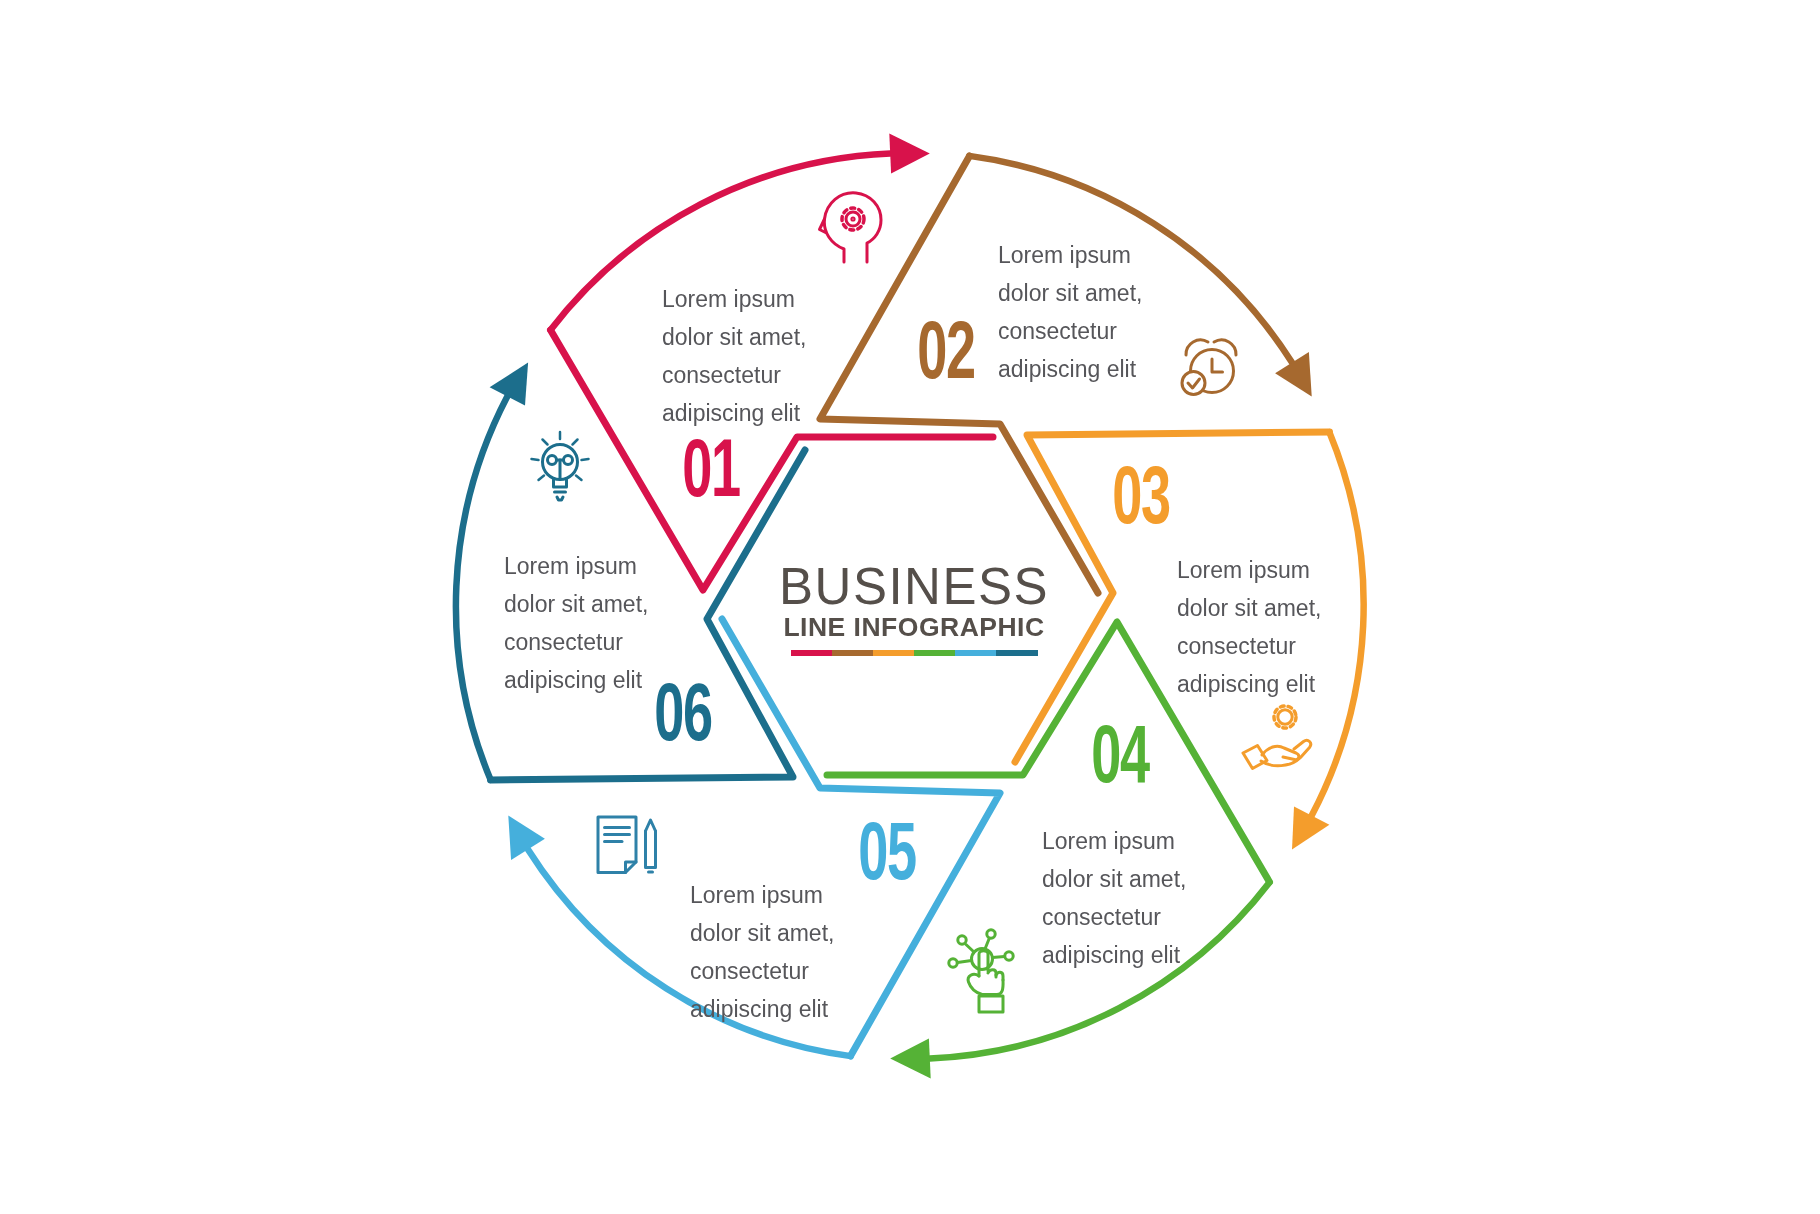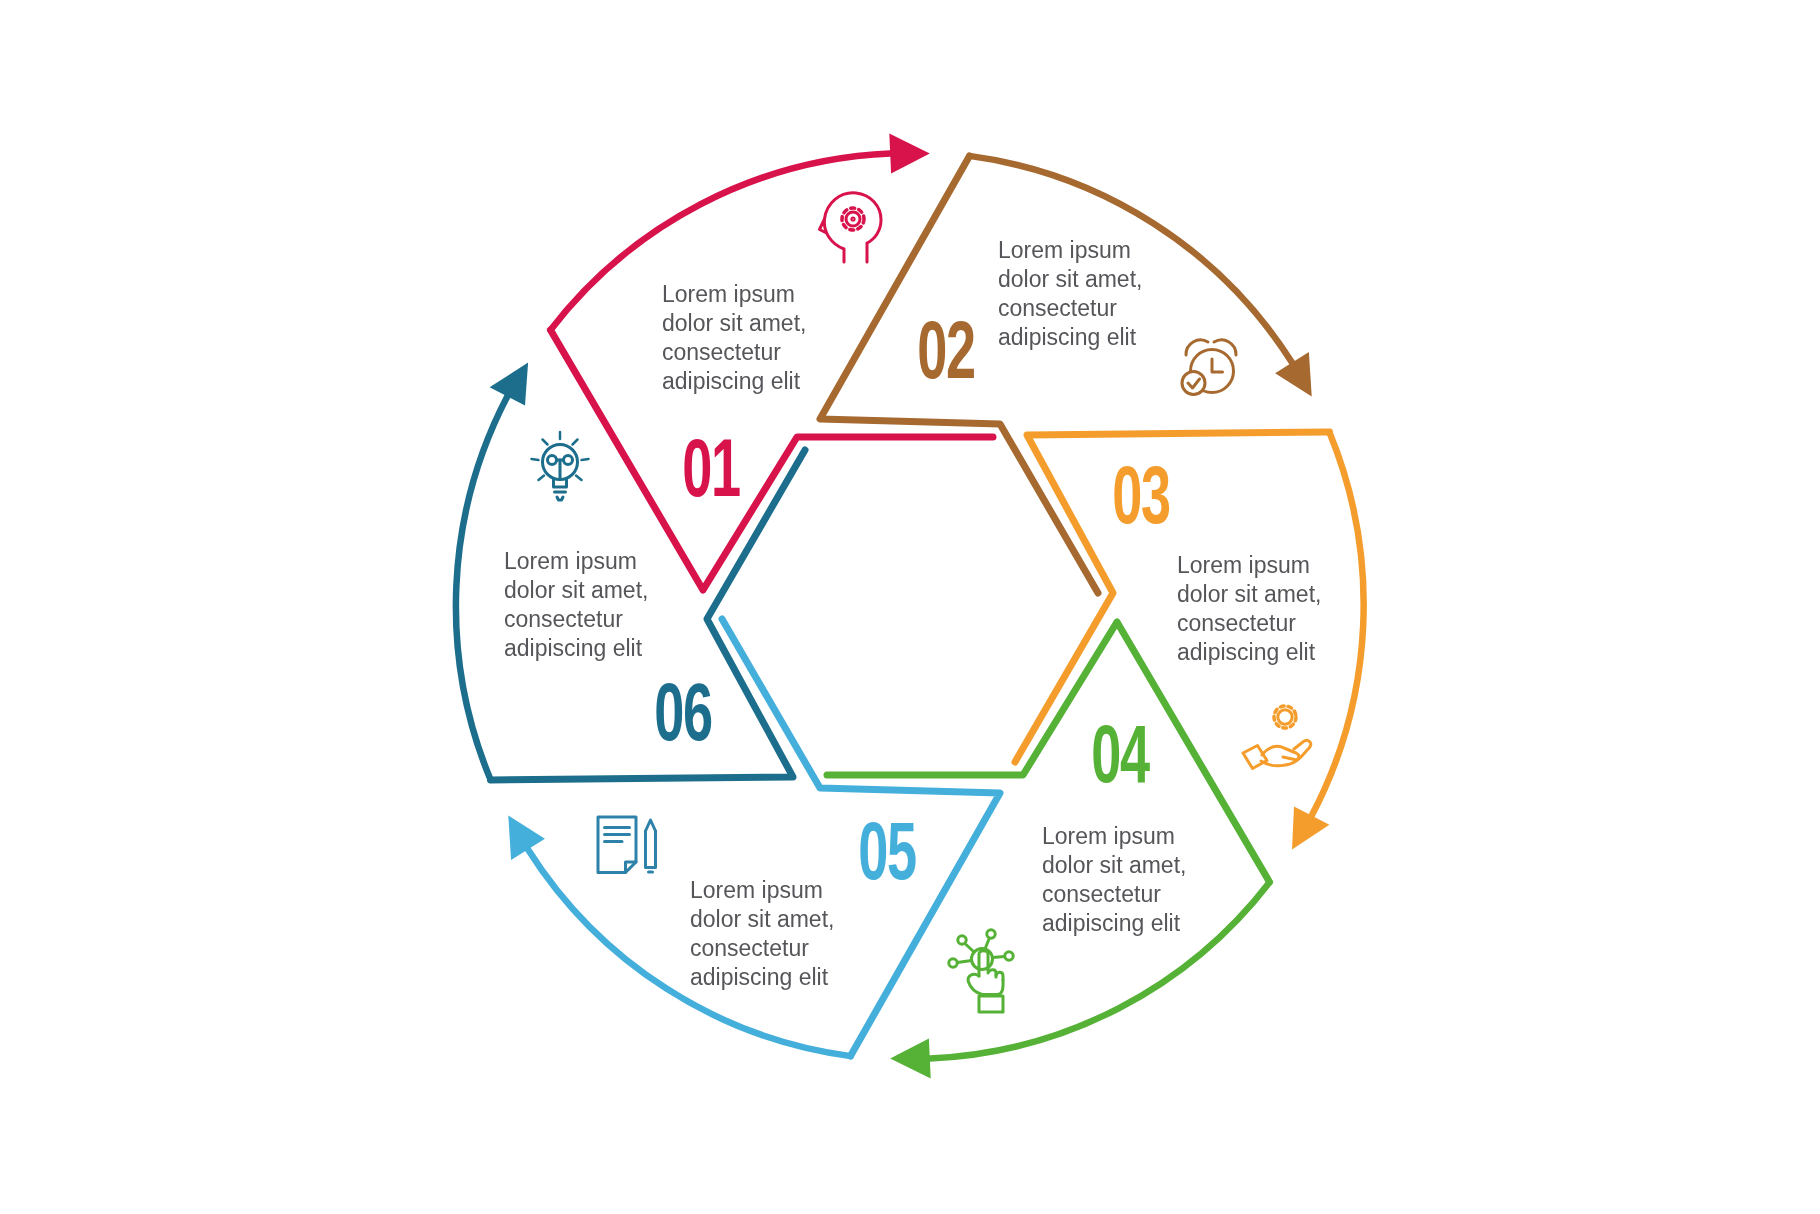--- a/index.html
+++ b/index.html
@@ -13,21 +13,21 @@
   .s3{stroke:var(--seg3);} .s4{stroke:var(--seg4);} .s5{stroke:var(--seg5);}
   .f0{fill:var(--seg0);} .f1{fill:var(--seg1);} .f2{fill:var(--seg2);}
   .f3{fill:var(--seg3);} .f4{fill:var(--seg4);} .f5{fill:var(--seg5);}
   .i0{stroke:var(--ico0);} .i1{stroke:var(--ico1);} .i2{stroke:var(--ico2);}
   .i3{stroke:var(--ico3);} .i4{stroke:var(--ico4);} .i5{stroke:var(--ico5);}
   .num{position:absolute;width:160px;margin-left:-80px;text-align:center;
        font-size:82px;line-height:80px;font-weight:700;letter-spacing:-2px;
        transform:scaleX(0.66);}
   .n0{color:var(--seg0);} .n1{color:var(--seg1);} .n2{color:var(--seg2);}
   .n3{color:var(--seg3);} .n4{color:var(--seg4);} .n5{color:var(--seg5);}
-  .lorem{position:absolute;width:180px;font-size:23px;line-height:29px;
+  .lorem{position:absolute;width:180px;font-size:23px;line-height:38px;
          color:var(--body);white-space:pre-line;}
   .title{position:absolute;left:764px;top:560px;width:300px;text-align:center;color:var(--title);}
   .title-main{font-size:51px;line-height:53px;font-weight:400;letter-spacing:1.5px;}
   .title-sub{font-size:26.5px;line-height:29px;font-weight:700;letter-spacing:0.5px;}
   .underline{display:flex;width:247px;height:6px;margin:8px auto 0;}
   .ub{flex:1;}
   .ub0{background:var(--seg0);} .ub1{background:var(--seg1);} .ub2{background:var(--seg2);}
   .ub3{background:var(--seg3);} .ub4{background:var(--seg4);} .ub5{background:var(--seg5);}
 </style>
 </head>
@@ -156,14 +156,26 @@
 adipiscing elit</div>
   <div class="lorem" style="left:690px;top:876px;">Lorem ipsum
 dolor sit amet,
 consectetur
 adipiscing elit</div>
   <div class="lorem" style="left:504px;top:547px;">Lorem ipsum
 dolor sit amet,
 consectetur
 adipiscing elit</div>
 
+  <div class="title">
+    <div class="title-main">BUSINESS</div>
+    <div class="title-sub">LINE INFOGRAPHIC</div>
+    <div class="underline">
+      <span class="ub ub0"></span>
+      <span class="ub ub1"></span>
+      <span class="ub ub2"></span>
+      <span class="ub ub3"></span>
+      <span class="ub ub4"></span>
+      <span class="ub ub5"></span>
+    </div>
+  </div>
 
 </div>
 
 </body></html>

